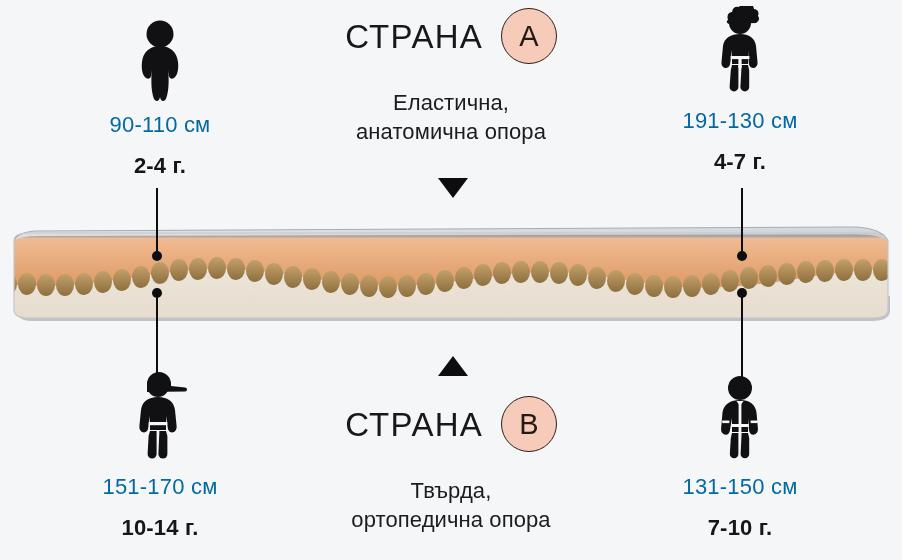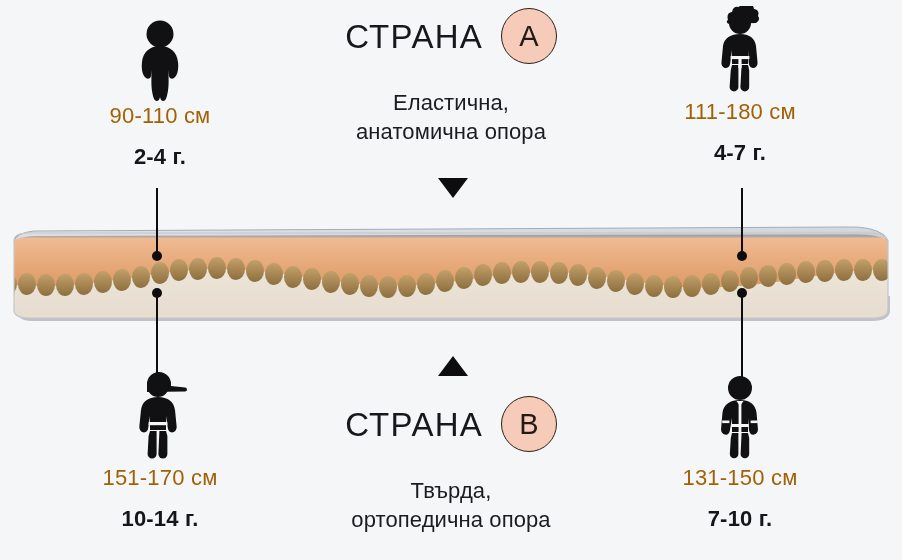--- a/index.html
+++ b/index.html
@@ -26,22 +26,22 @@
   .side-block .figure {
     height: 92px;
     display: flex;
     align-items: flex-end;
     justify-content: center;
   }
   .side-block .height-label {
     font-size: 22px;
     font-weight: 400;
     letter-spacing: 0.2px;
-    color: #a16207;
-    margin-top: 1px;
+    color: #0369a1;
+    margin-top: 10px;
     white-space: nowrap;
   }
   .side-block .age-label {
     font-size: 22px;
     font-weight: 700;
     letter-spacing: 0.2px;
     color: #15151a;
     margin-top: 15px;
     white-space: nowrap;
   }
@@ -339,21 +339,21 @@
                    c -2.4 0 -5 -2 -4.6 -6 L 11 40 c 1 -8 8 -12 17 -12 Z"></path>
 
           <path d="M20 59 L26.4 59 L26.4 81 a4.4 4.4 0 0 1 -8.8 0 L18.8 64 Z"></path>
           <path d="M29.6 59 L36 59 L37.2 64 L37.2 81 a4.4 4.4 0 0 1 -8.8 0 Z"></path>
 
           <rect x="18.6" y="50" width="18.8" height="3.1" fill="#f5f6f8"></rect>
           <rect x="26.4" y="50" width="3.2" height="12" fill="#f5f6f8"></rect>
         </g>
       </svg>
     </div>
-    <div class="height-label">111-180 см</div>
+    <div class="height-label">191-130 см</div>
     <div class="age-label">4-7 г.</div>
   </div>
 
   <div class="side-block" id="block-bottom-left">
     <div class="figure">
       <svg width="62" height="94" viewBox="0 0 62 94" xmlns="http://www.w3.org/2000/svg">
         <g fill="#111114">
 
           <path d="M18 14 a12 12 0 0 1 24 0 l 0 2 l 14 1.6 a2 2 0 0 1 0 4 L 18 22 Z"></path>
           <circle cx="29" cy="16" r="11"></circle>

